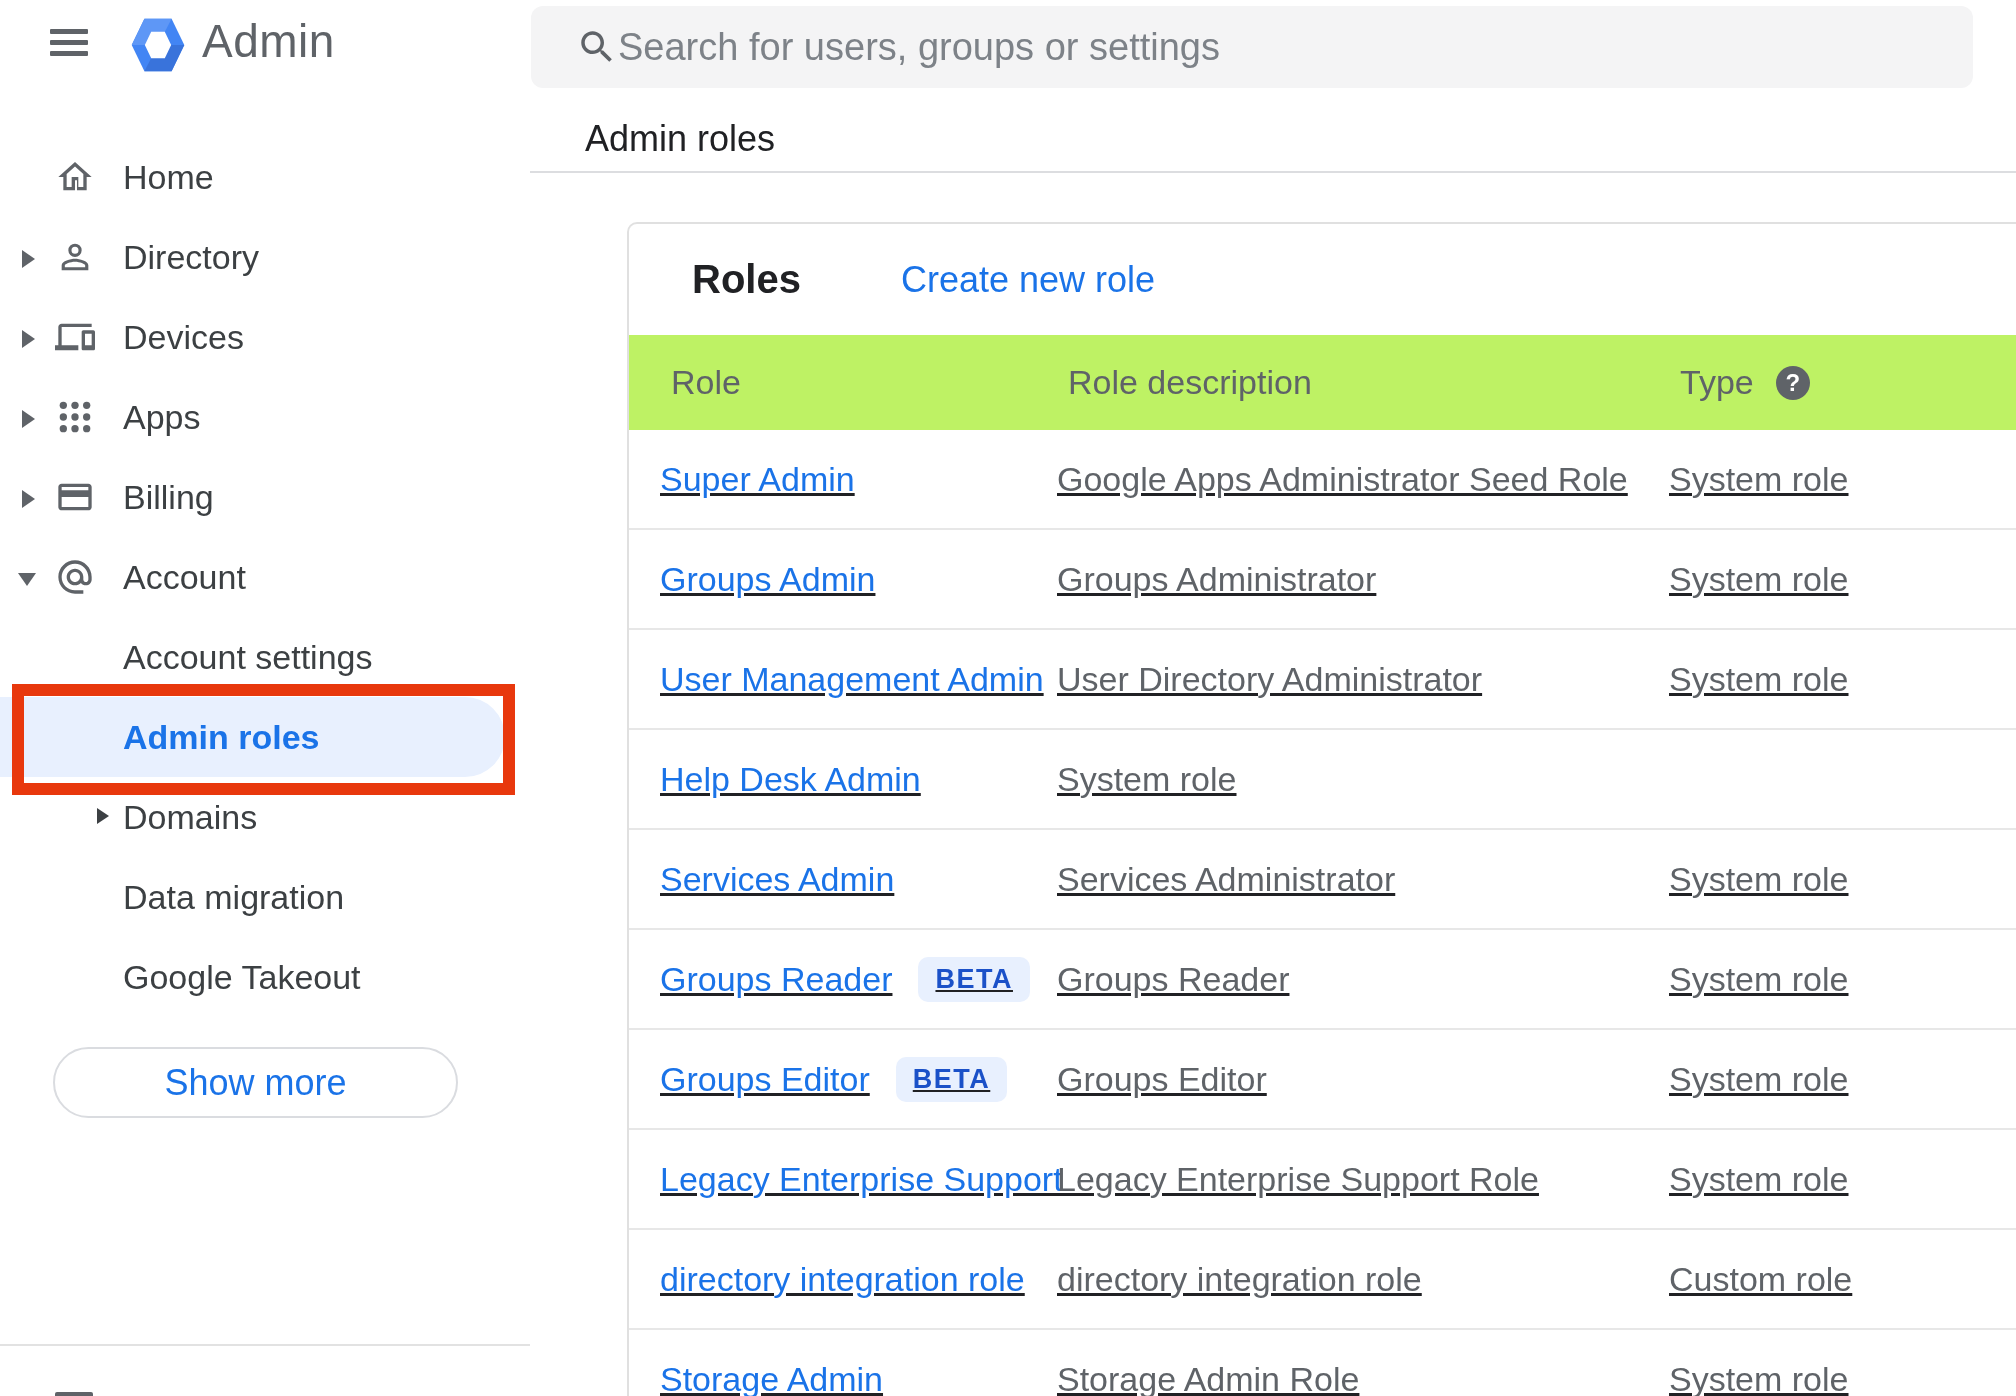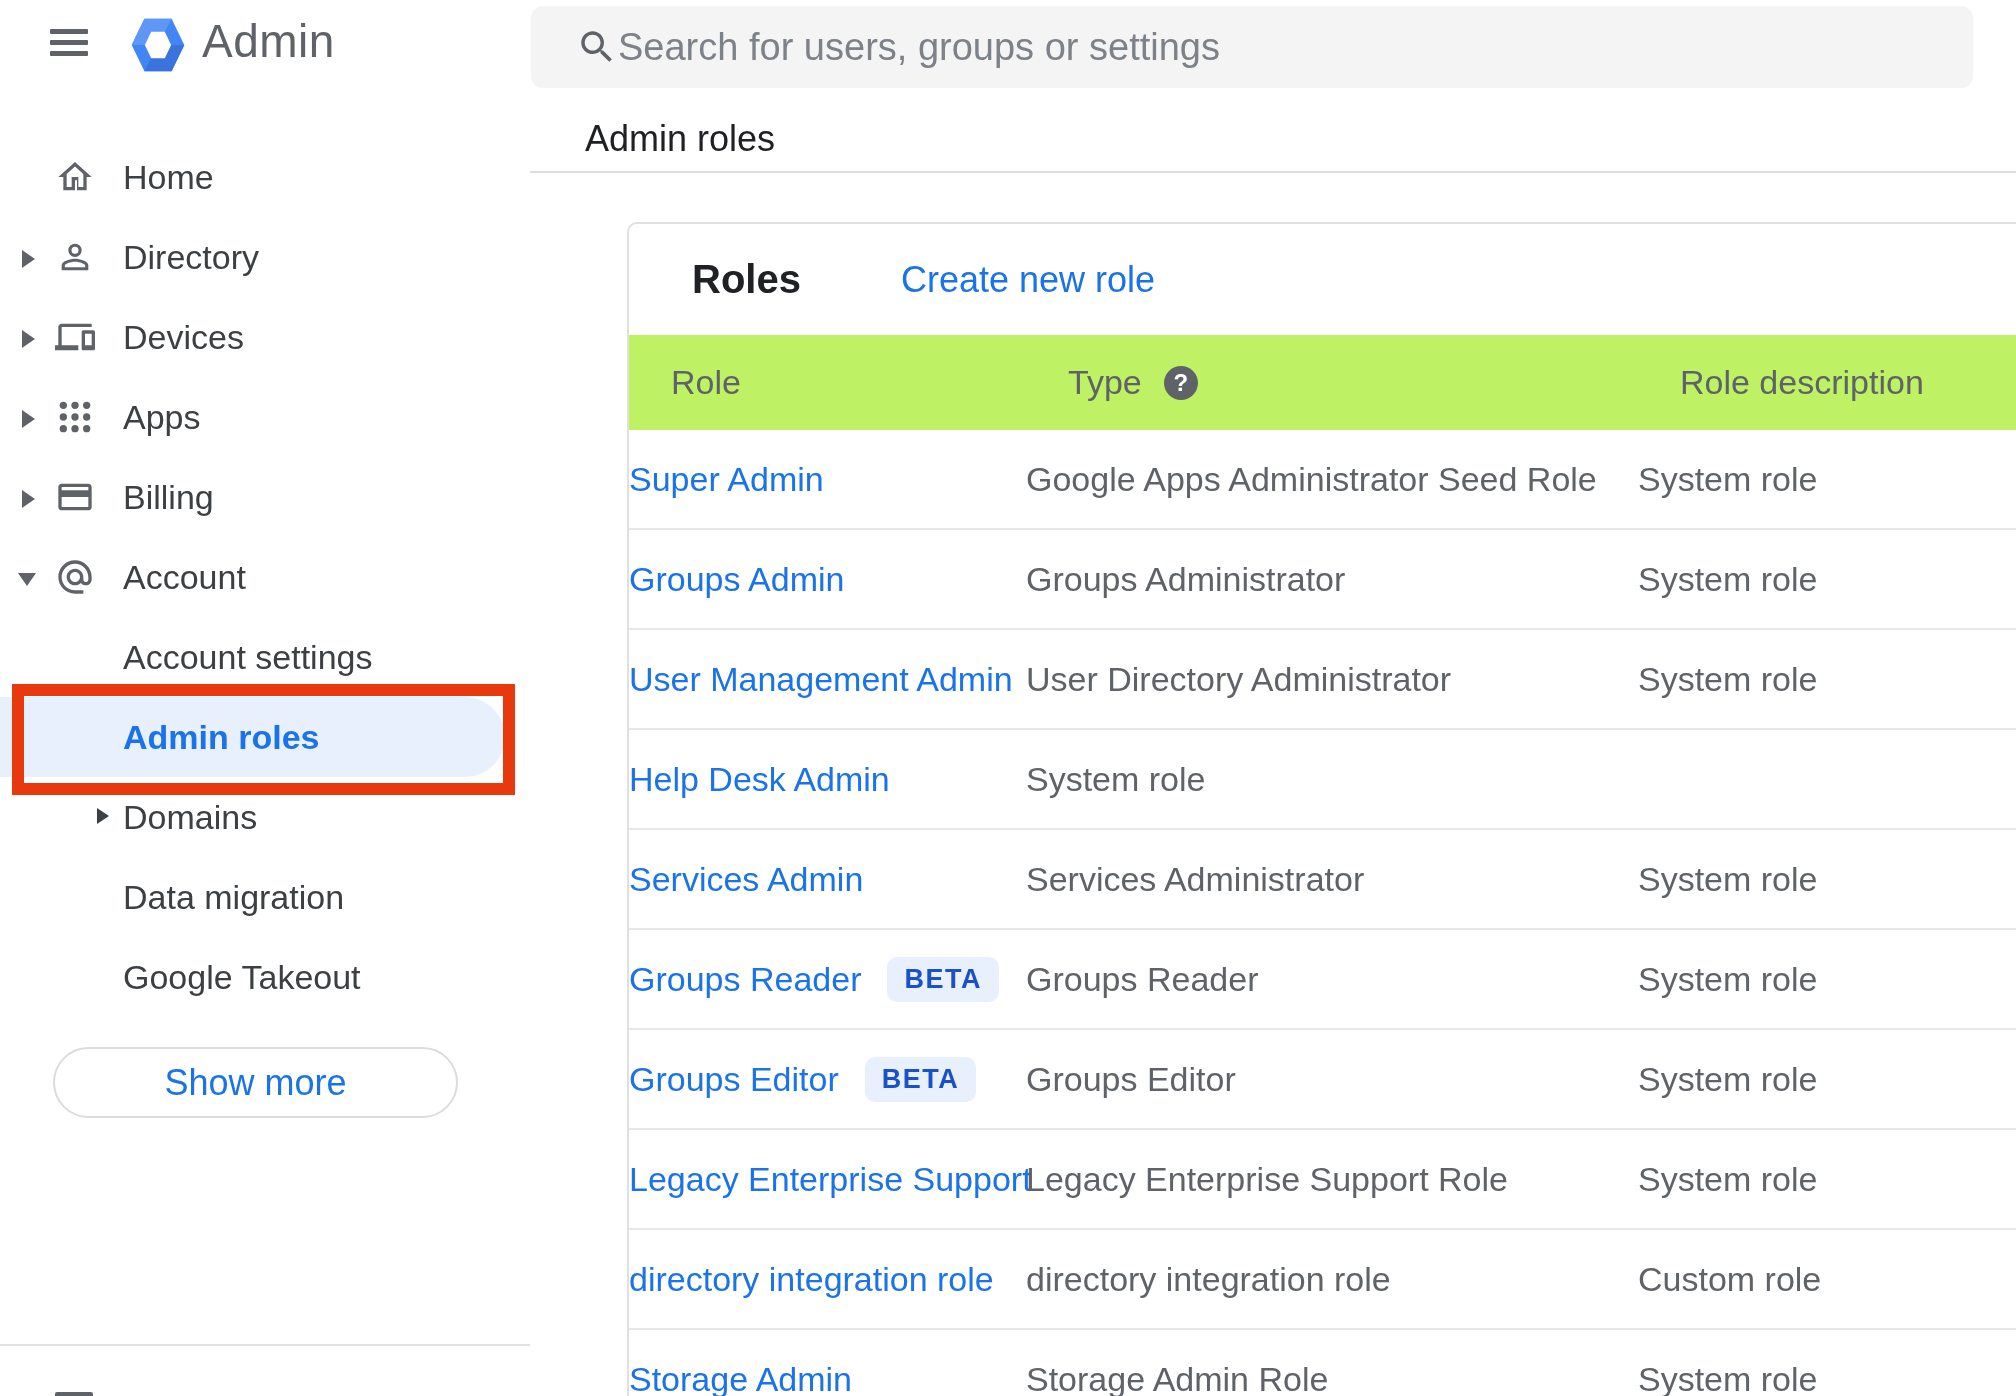--- a/index.html
+++ b/index.html
@@ -44,21 +44,21 @@
   
   .card{position:absolute;left:97px;top:222px;width:1389px;height:1174px;background:#fff;
     border-top:2px solid #e0e0e0;border-left:2px solid #e0e0e0;border-top-left-radius:10px;box-sizing:border-box;overflow:hidden;}
   .card-header{height:111px;display:flex;align-items:center;padding-left:32px;}
   .card-title{margin-left:31px;font-size:40px;font-weight:700;color:#202124;}
   .create-link{margin-left:100px;font-size:36px;color:#1a73e8;cursor:pointer;text-decoration:none;}
   .thead{height:95px;background:#bef264;display:grid;grid-template-columns:397px 612px auto;align-items:center;padding-left:42px;}
   .thead .hcell{font-size:34px;color:#5f6368;display:flex;align-items:center;}
   .help-icon{display:inline-flex;width:34px;height:34px;border-radius:50%;background:#5f6368;color:#fff;
     align-items:center;justify-content:center;font-size:24px;font-weight:700;margin-left:22px;cursor:pointer;}
-  .trow{height:98px;display:grid;grid-template-columns:397px 612px auto;align-items:center;border-bottom:2px solid #e7e7e7;}
+  .trow{height:98px;display:grid;grid-template-columns:397px 612px auto;align-items:center;padding-left:31px;border-bottom:2px solid #e7e7e7;text-decoration:underline;}
   .trow:last-child{border-bottom:none;}
   .role-cell{display:flex;align-items:center;}
   .role-link{font-size:34px;color:#1a73e8;text-decoration:none;cursor:pointer;white-space:nowrap;}
   .beta-badge{margin-left:26px;background:#e8f0fe;color:#1b51c8;font-size:27px;font-weight:700;letter-spacing:1.5px;
     padding:9px 17px;border-radius:10px;line-height:1;}
   .desc-cell,.type-cell{font-size:34px;color:#5f6368;white-space:nowrap;}
 </style>
 </head>
 <body>
 
@@ -190,25 +190,25 @@
   <div class="breadcrumb">Admin roles</div>
   <div class="breadcrumb-divider"></div>
 
   <section class="card">
     <div class="card-header">
       <span class="card-title">Roles</span>
       <a class="create-link">Create new role</a>
     </div>
     <div class="thead">
       <div class="hcell">Role</div>
+      <div class="hcell">Role description</div>
       <div class="hcell">
         <span>Type</span>
         <span class="help-icon">?</span>
       </div>
-      <div class="hcell">Role description</div>
     </div>
     <div id="rows">
   <div class="trow">
     <div class="role-cell">
       <a class="role-link">Super Admin</a>
 
     </div>
     <div class="desc-cell">Google Apps Administrator Seed Role</div>
     <div class="type-cell">System role</div>
   </div>

